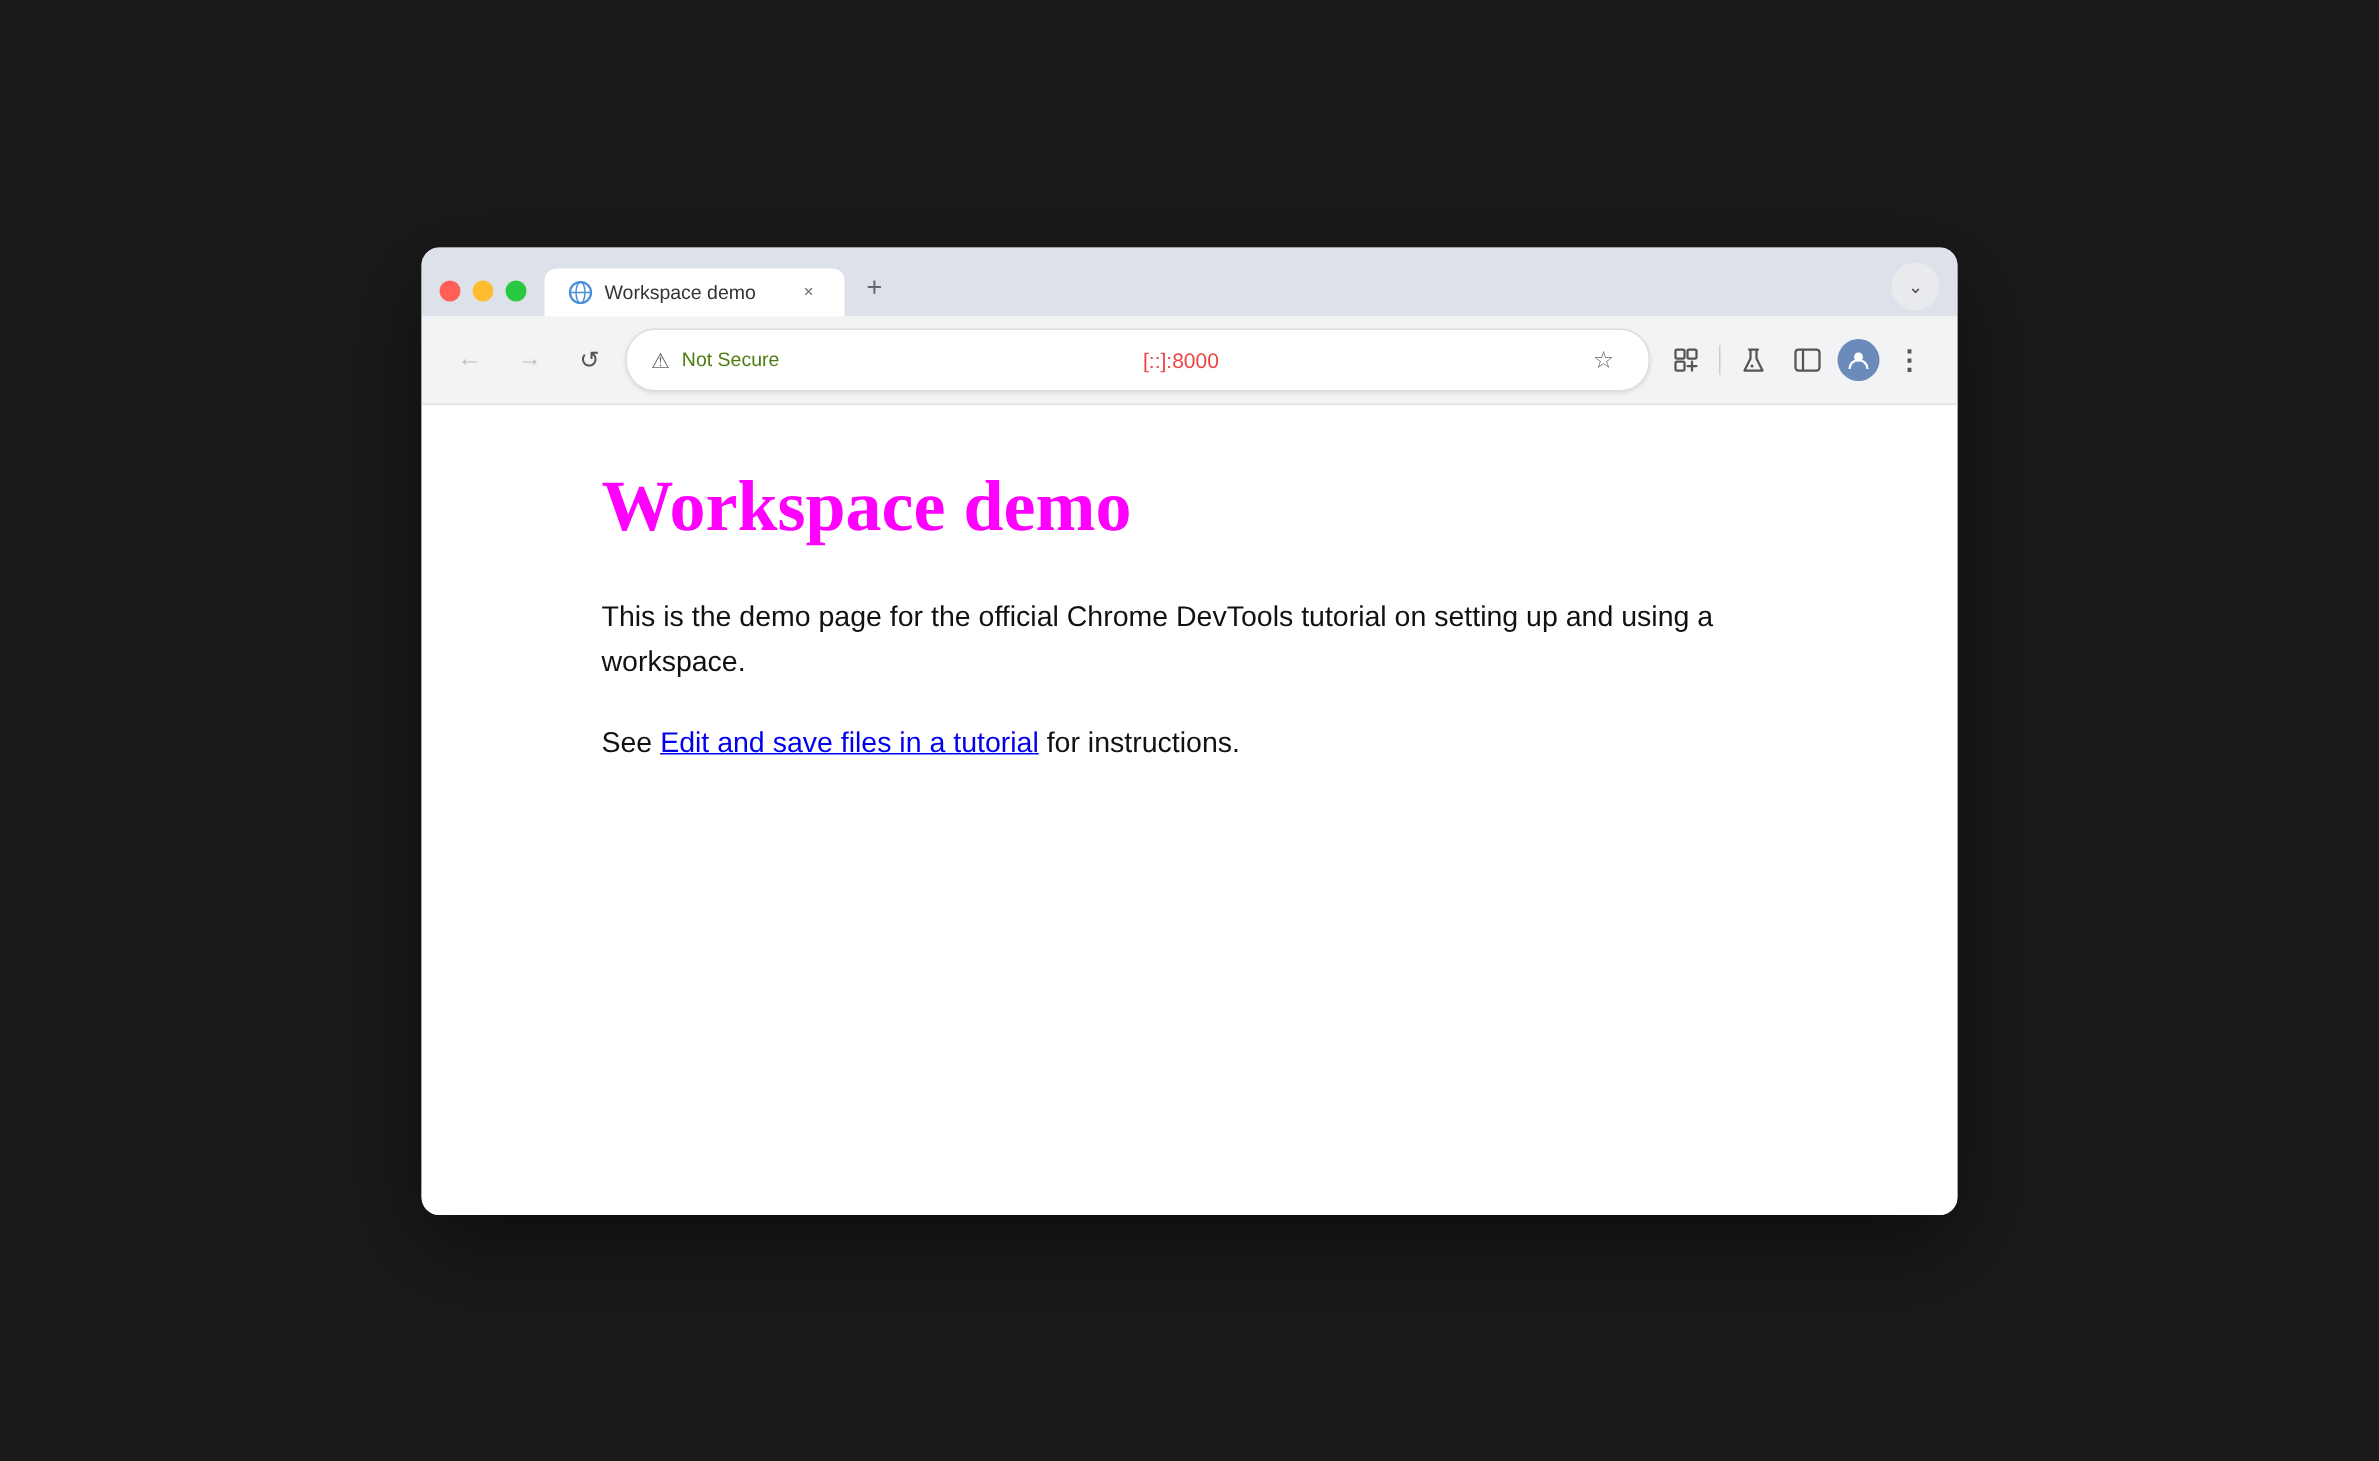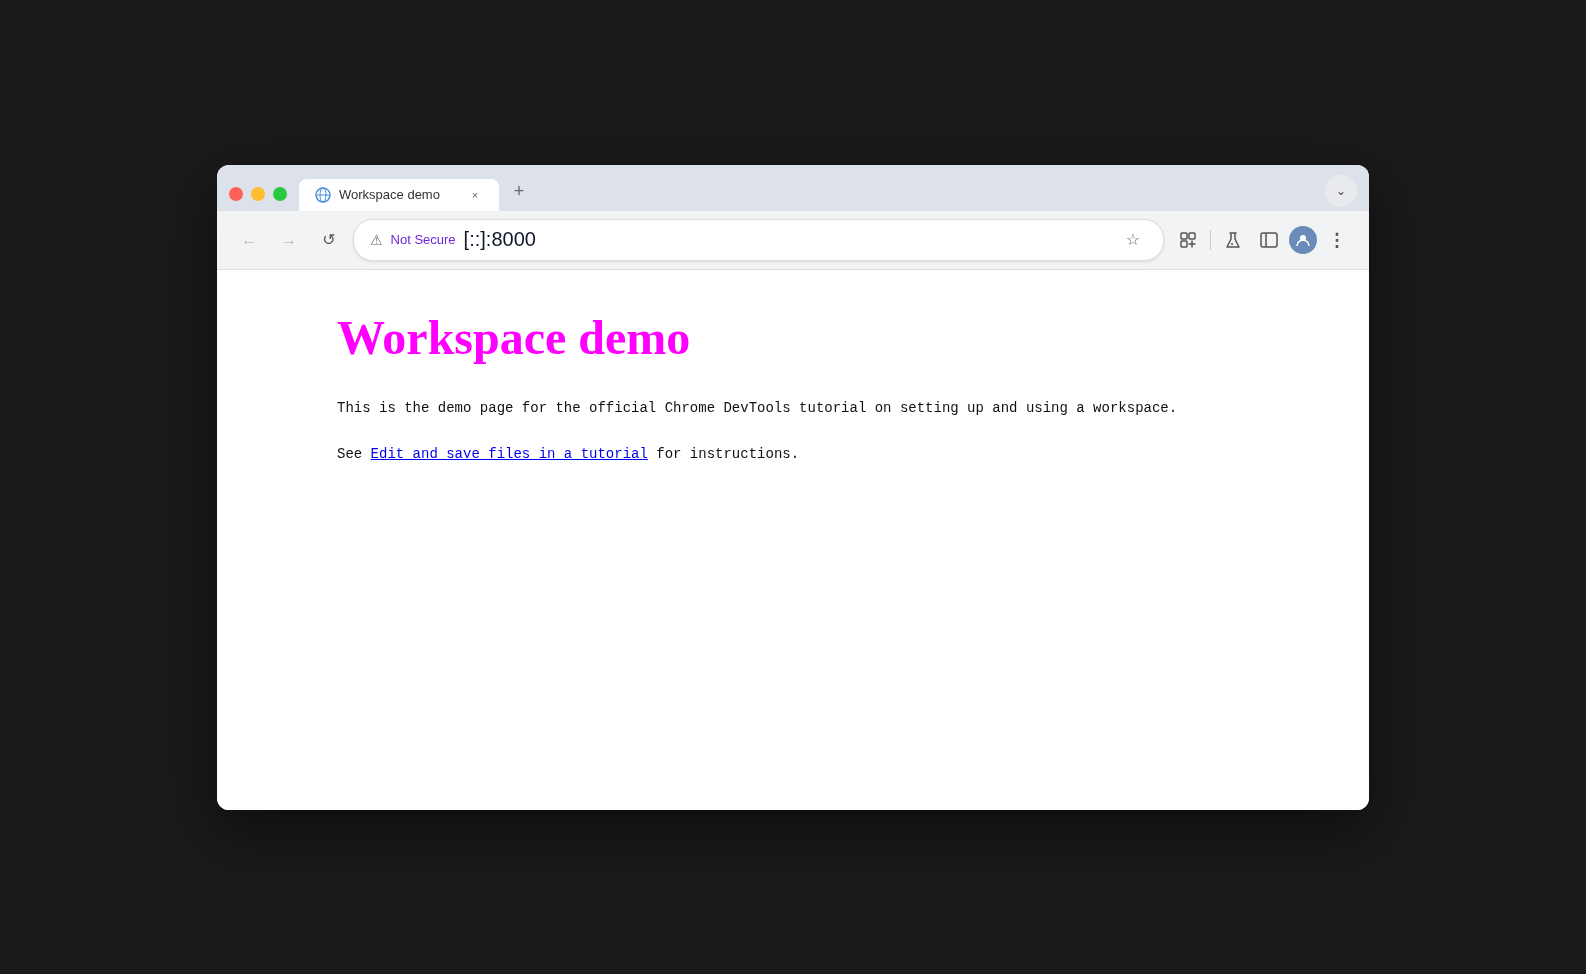--- a/index.html
+++ b/index.html
@@ -7,21 +7,21 @@
     body {
       background: #1a1a1a;
       display: flex;
       justify-content: center;
       align-items: center;
       min-height: 100vh;
       font-family: -apple-system, BlinkMacSystemFont, 'Segoe UI', sans-serif;
     }
 
     .browser-window {
-      width: 1152px;
+      width: 1024px;
       border-radius: 12px;
       overflow: hidden;
       box-shadow: 0 20px 60px rgba(0,0,0,0.5);
       background: #fff;
     }
 
     
     .tab-bar {
       background: #dde1e9;
       padding: 10px 12px 0 12px;
@@ -154,27 +154,28 @@
       border: 1px solid #ddd;
     }
 
     .security-icon {
       font-size: 14px;
       color: #666;
     }
 
     .not-secure {
       font-size: 13px;
-      color: #6d28d9;
+      color: #4d7c0f;
     }
 
     .url-text {
-      font-size: 20px;
-      color: #0f172a;
+      font-size: 14px;
+      color: #ef4444;
       flex: 1;
+      text-align: center;
     }
 
     .star-btn {
       width: 28px;
       height: 28px;
       display: flex;
       align-items: center;
       justify-content: center;
       cursor: pointer;
       color: #666;
@@ -230,25 +231,25 @@
 
     .page-heading {
       font-size: 48px;
       font-weight: bold;
       color: #ff00ff;
       margin-bottom: 32px;
       font-family: Times New Roman, serif;
     }
 
     .page-paragraph {
-      font-size: 14px;
+      font-size: 19px;
       color: #111;
       line-height: 1.6;
       margin-bottom: 24px;
-      font-family: Liberation Mono, monospace;
+      font-family: Liberation Sans, sans-serif;
     }
 
     .page-link {
       color: #0000ee;
       text-decoration: underline;
       cursor: pointer;
     }
   </style>
 </head>
 <body>

